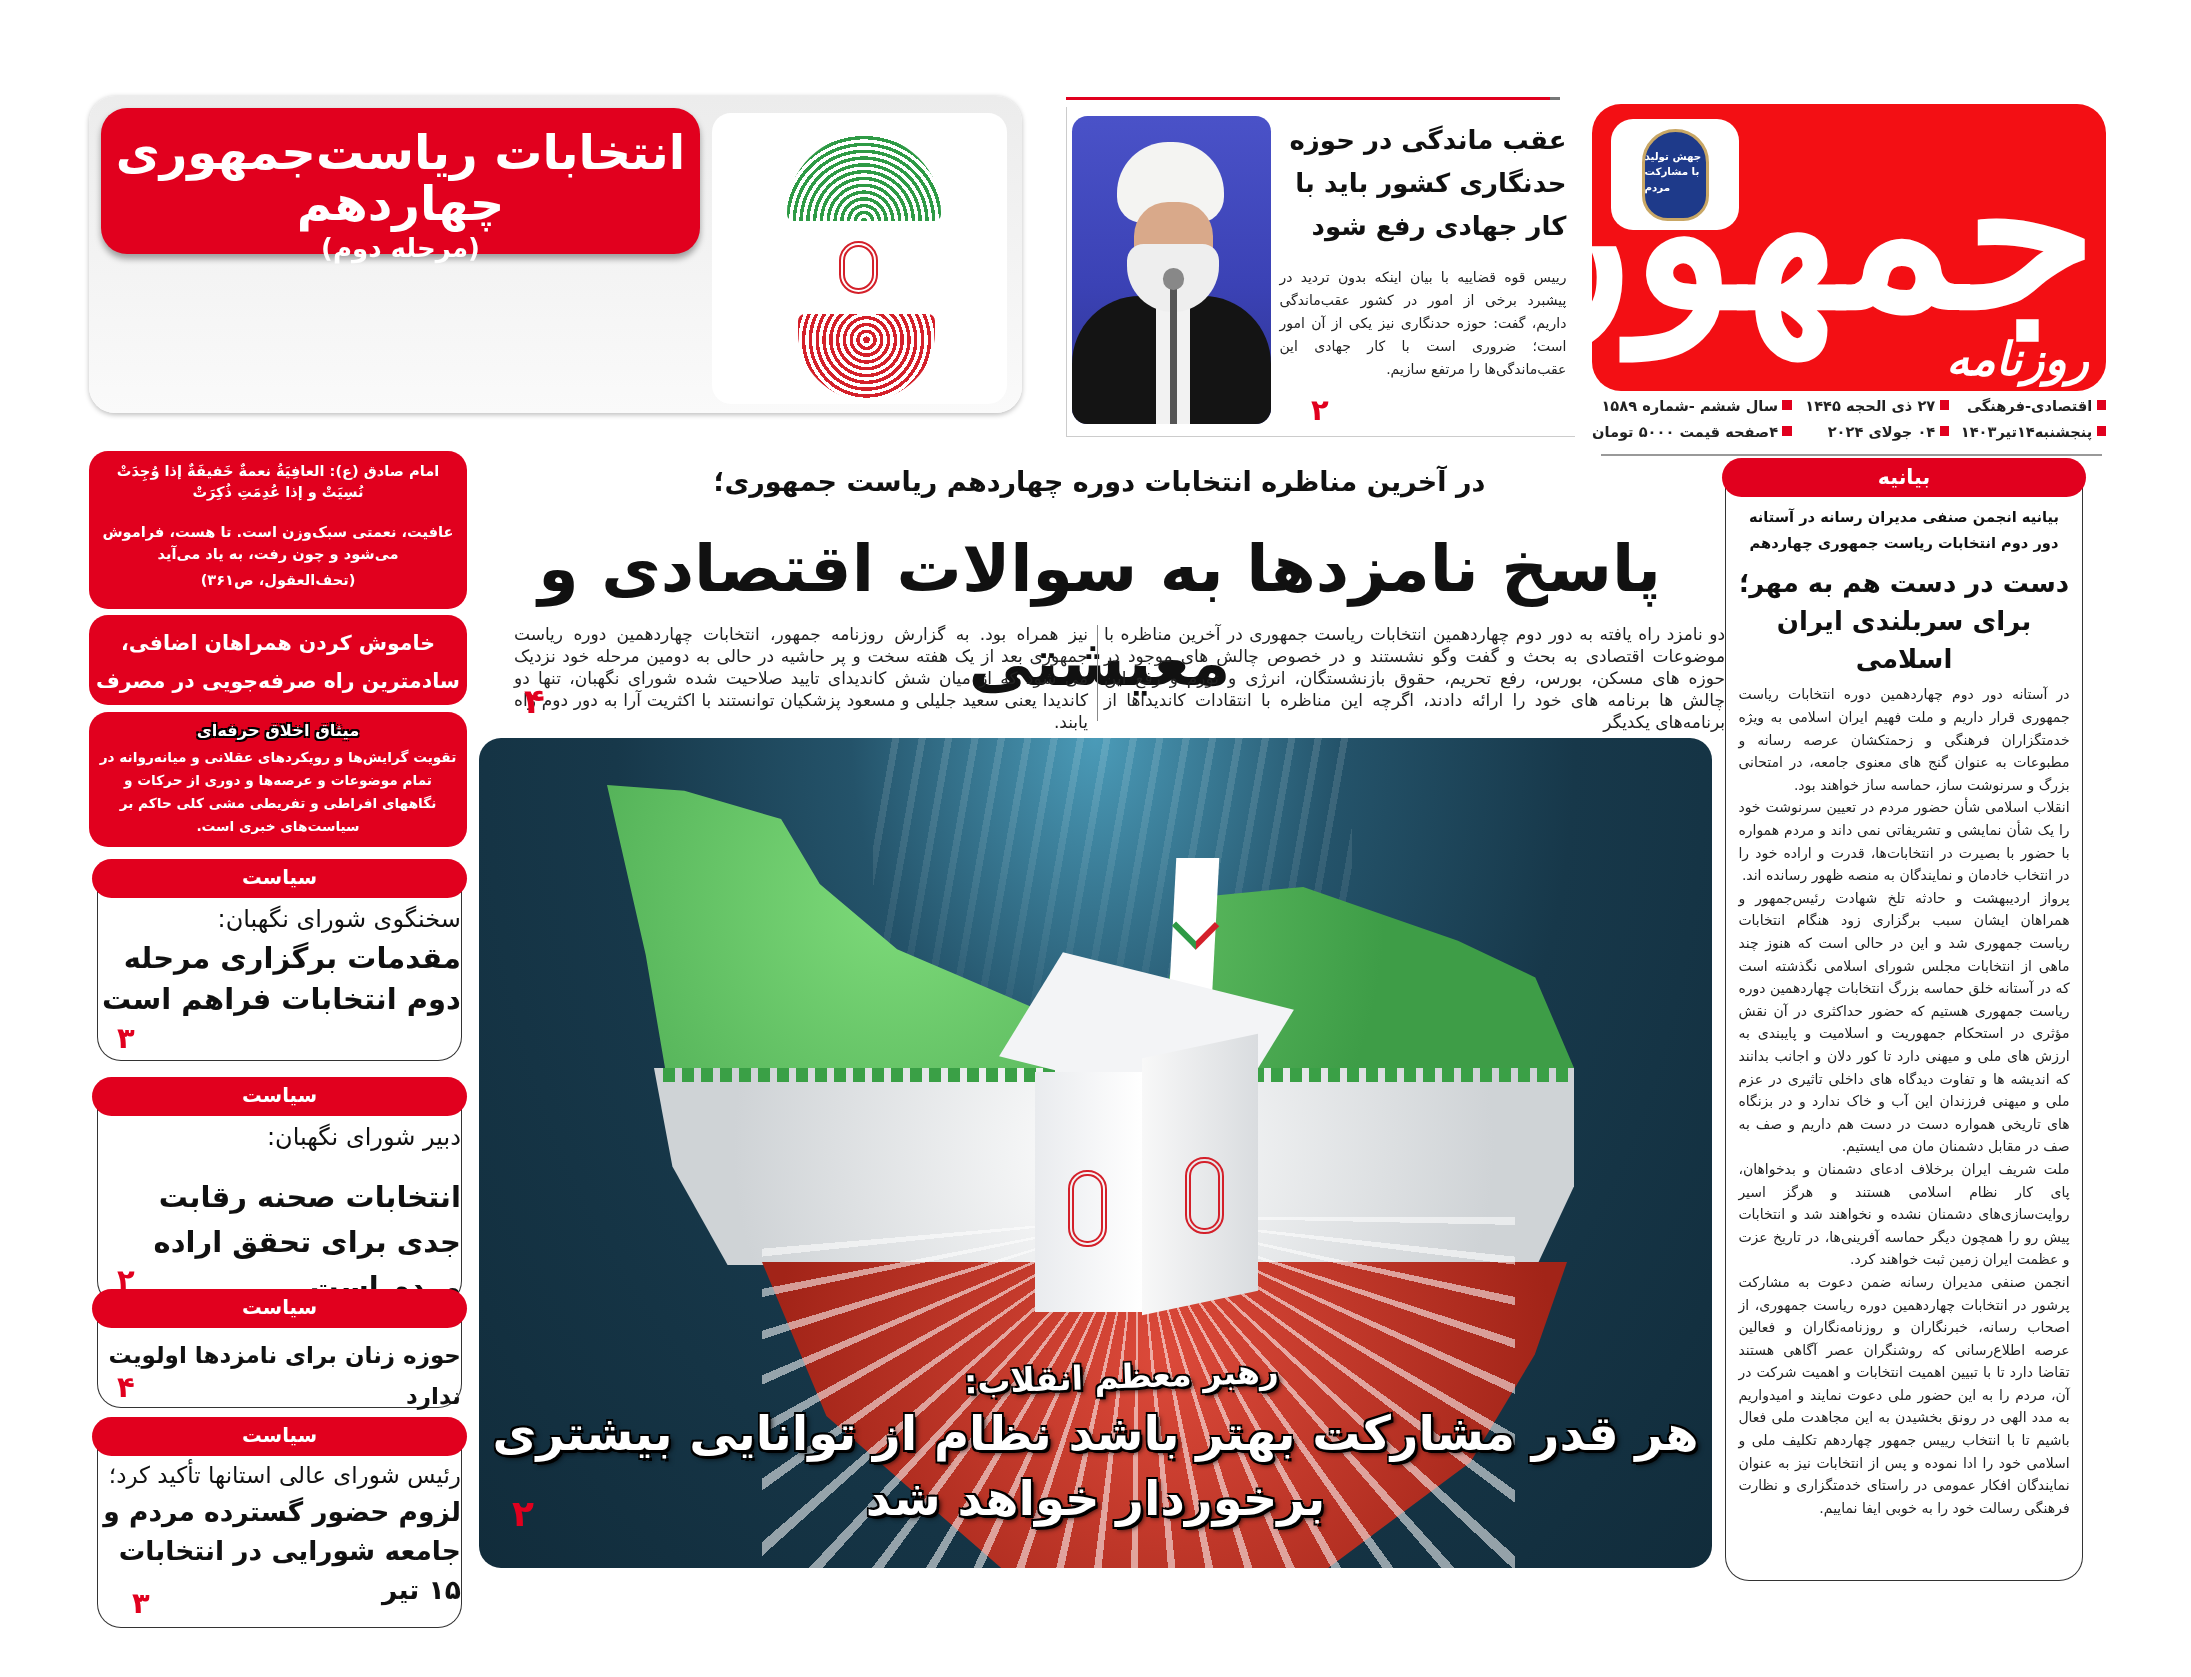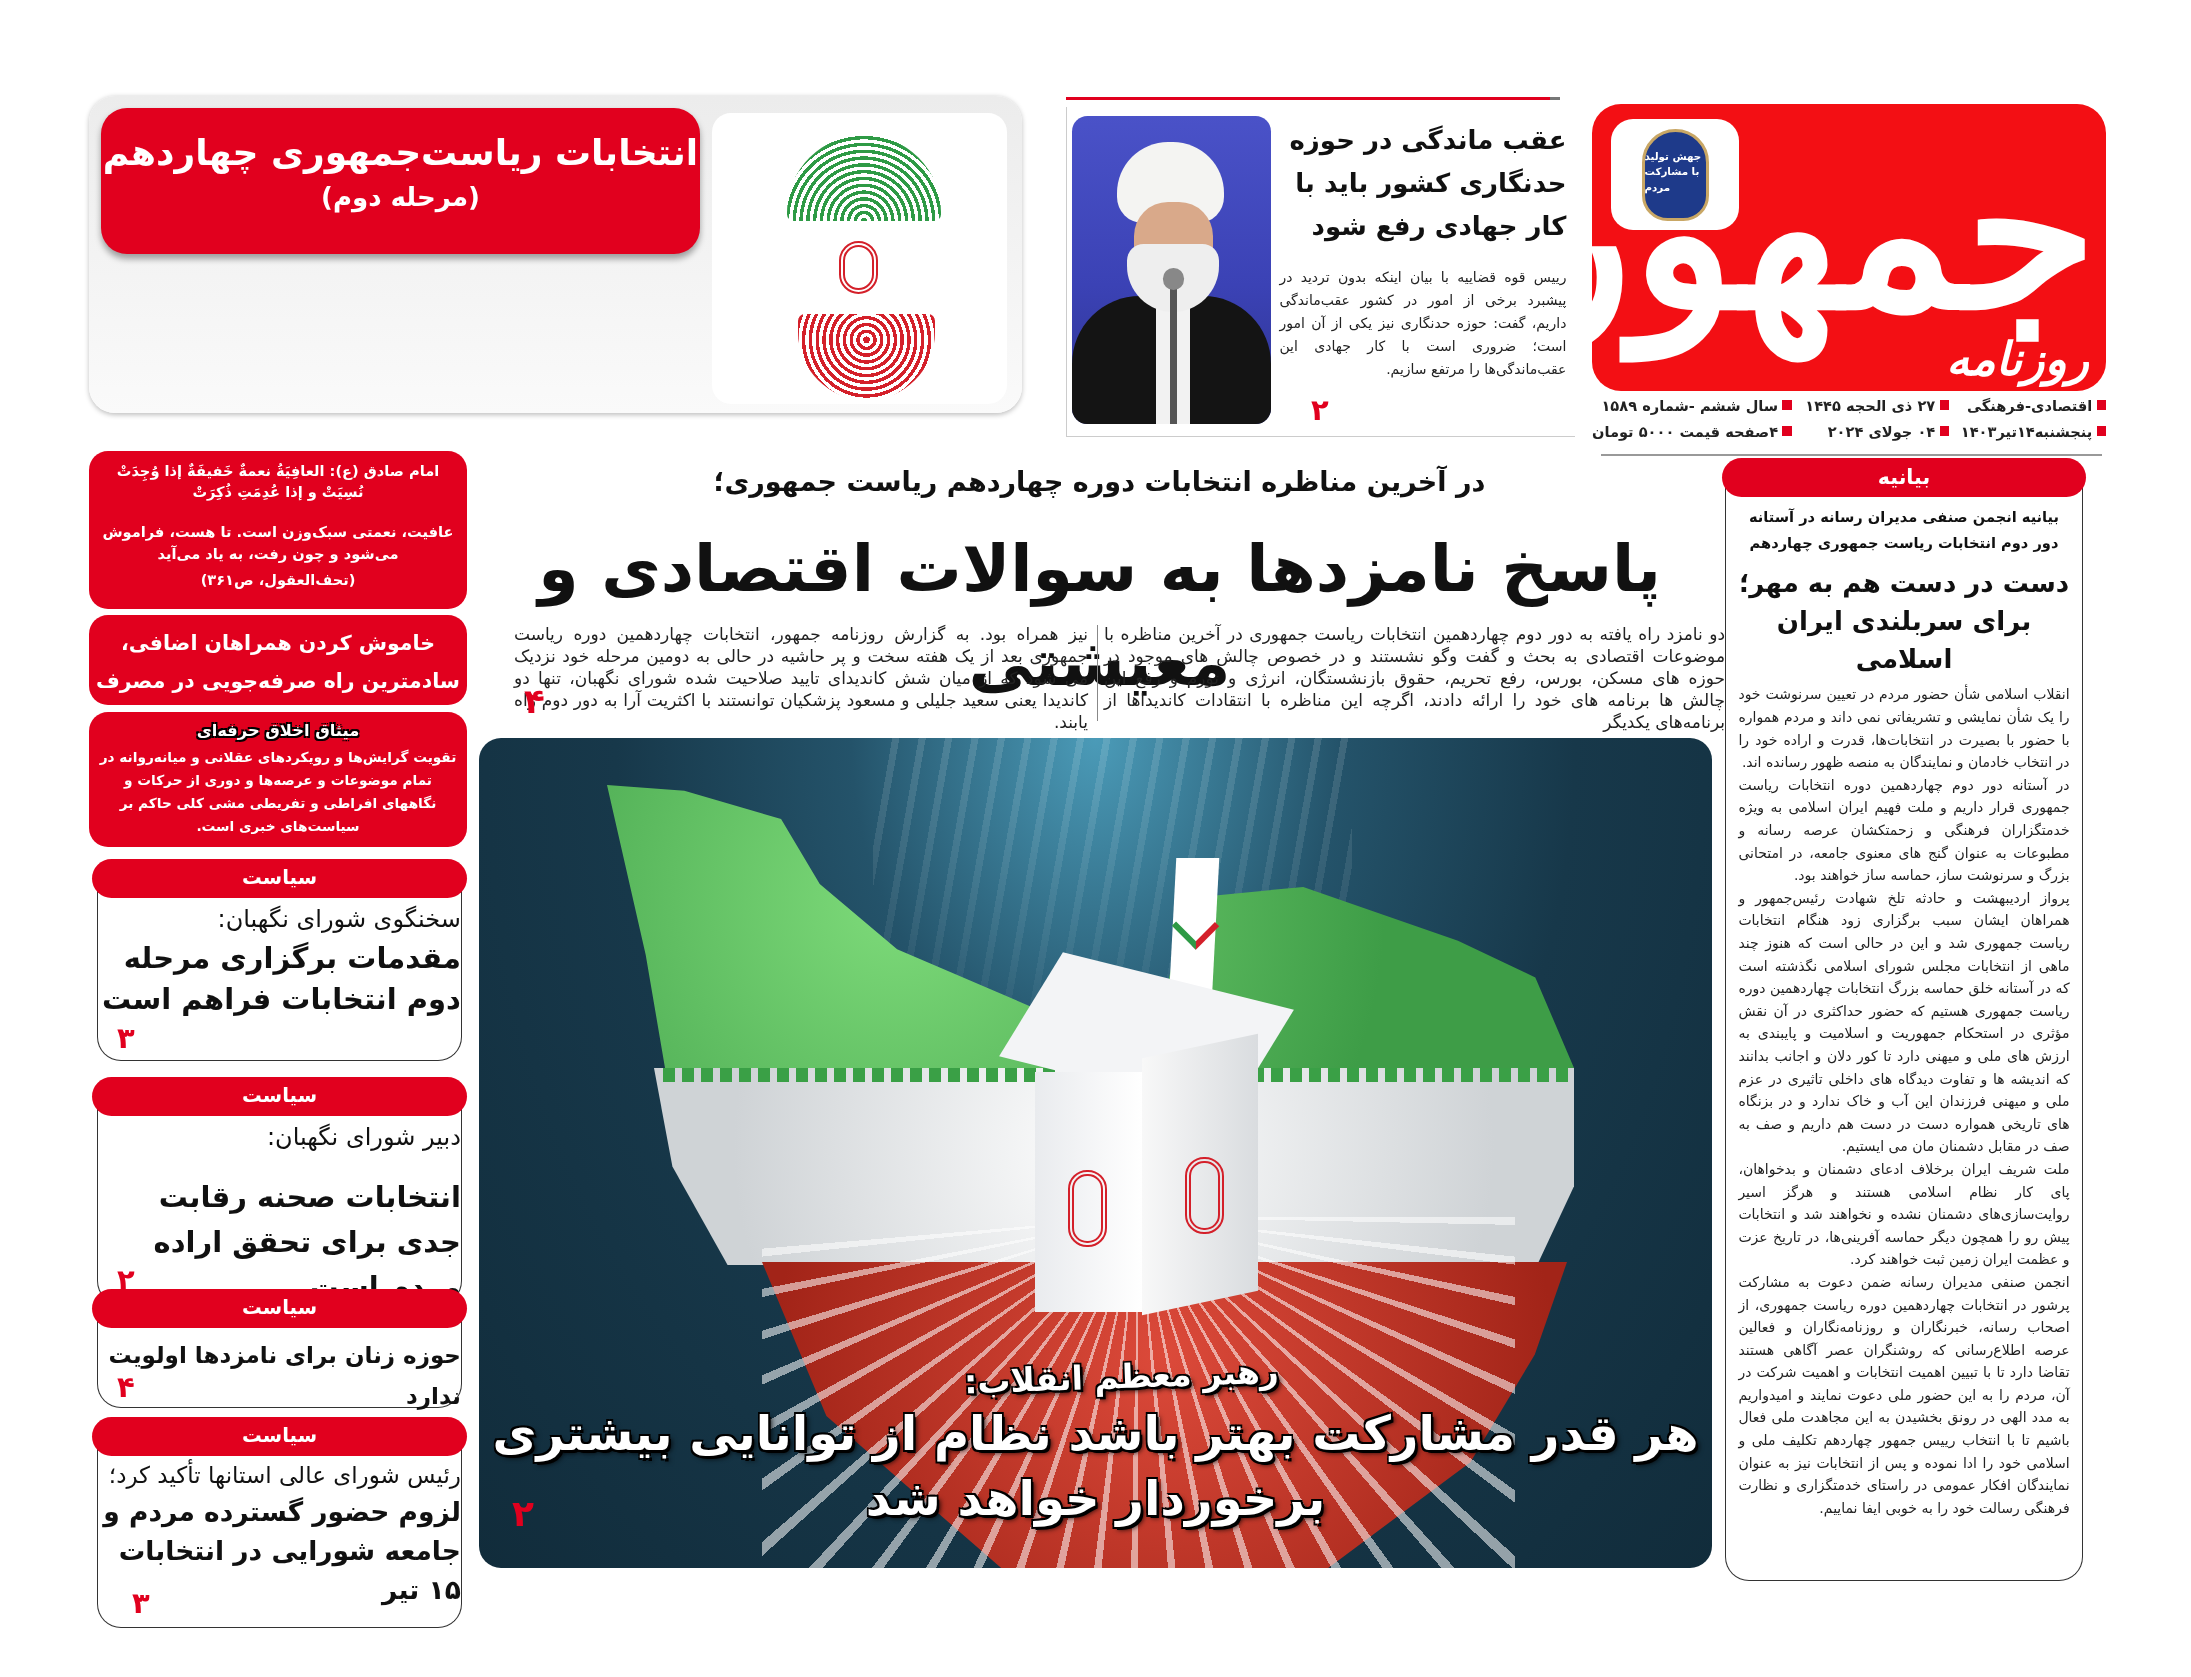--- a/index.html
+++ b/index.html
@@ -33,21 +33,21 @@
   .photo .mic { position: absolute; left: 98px; top: 163px; width: 6.8px; height: 146px; background: #555; }
   .photo .mic-head { position: absolute; left: 91px; top: 152px; width: 20.5px; height: 22px; background: #888; border-radius: 10.3px; }
   #judiciary .hl { position: absolute; right: 8.6px; top: 12px; width: 287px; font-size: 26px; font-weight: bold; line-height: 43px; text-align: right; }
   #judiciary .body { position: absolute; right: 8.6px; top: 159px; width: 287px; font-size: 14px; line-height: 23px; text-align: justify; color: #222; }
   #judiciary .pg { position: absolute; left: 244px; top: 286px; font-size: 29px; font-weight: bold; color: #e1001e; }
 
   
   #election-banner { left: 89px; top: 96px; width: 933px; height: 317px; border-radius: 26px; background: linear-gradient(180deg,#ececec,#fafafa); box-shadow: 0 1.7px 5.1px rgba(0,0,0,0.25); }
   #election-banner .box1, #election-banner .box2 { position: absolute; left: 12px; width: 599px; border-radius: 26px; background: #e1001e; color: #fff; text-align: center; font-weight: bold; box-shadow: 0 4.3px 6.8px rgba(0,0,0,0.35); }
   #election-banner .box1 { top: 12px; height: 146px; padding-top: 19px; }
-  #election-banner .box1 .l1 { font-size: 36px; line-height: 51px; }
+  #election-banner .box1 .l1 { font-size: 48px; line-height: 51px; }
   #election-banner .box1 .l2 { font-size: 26px; line-height: 39px; }
   #election-banner .box2 { top: 168px; height: 141px; padding-top: 8.6px; }
   #election-banner .box2 .l1 { font-size: 48px; line-height: 62px; }
   #election-banner .box2 .l2 { font-size: 48px; line-height: 62px; }
   #election-banner .fp { position: absolute; left: 623px; top: 17px; width: 295px; height: 291px; background: #fff; border-radius: 19px; overflow: hidden; }
   .fp .green { position: absolute; left: 75px; top: 22px; width: 154px; height: 86px; border-radius: 77px 77px 6.8px 6.8px; background: repeating-radial-gradient(circle at 50% 100%, #2e9a45 0 3.4px, #fff 3.4px 6.8px); }
   .fp .emb { position: absolute; left: 127px; top: 128px; width: 39px; height: 53px; border-radius: 20.5px; border: 6px double #d4202a; }
   .fp .redp { position: absolute; left: 86px; top: 201px; width: 137px; height: 86px; border-radius: 6.8px 6.8px 68px 68px; background: repeating-radial-gradient(circle at 50% 30%, #d4202a 0 3.4px, #fff 3.4px 6.8px); }
 
   
@@ -261,20 +261,20 @@
     <div class="l2">برخوردار خواهد شد</div>
   </div>
   <div id="image-pg">۲</div>
 </div>
 
 <div id="statement" class="abs">
   <div class="tab">بیانیه</div>
   <div class="card">
     <div class="intro">بیانیه انجمن صنفی مدیران رسانه در آستانه دور دوم انتخابات ریاست جمهوری چهاردهم</div>
     <div class="title">دست در دست هم به مهر؛ برای سربلندی ایران اسلامی</div>
+    <div class="para">در آستانه دور دوم چهاردهمین دوره انتخابات ریاست جمهوری قرار داریم و ملت فهیم ایران اسلامی به ویژه خدمتگزاران فرهنگی و زحمتکشان عرصه رسانه و مطبوعات به عنوان گنج های معنوی جامعه، در امتحانی بزرگ و سرنوشت ساز، حماسه ساز خواهند بود.</div>
     <div class="para">انقلاب اسلامی شأن حضور مردم در تعیین سرنوشت خود را یک شأن نمایشی و تشریفاتی نمی داند و مردم همواره با حضور با بصیرت در انتخابات‌ها، قدرت و اراده خود را در انتخاب خادمان و نمایندگان به منصه ظهور رسانده اند.</div>
-    <div class="para">در آستانه دور دوم چهاردهمین دوره انتخابات ریاست جمهوری قرار داریم و ملت فهیم ایران اسلامی به ویژه خدمتگزاران فرهنگی و زحمتکشان عرصه رسانه و مطبوعات به عنوان گنج های معنوی جامعه، در امتحانی بزرگ و سرنوشت ساز، حماسه ساز خواهند بود.</div>
     <div class="para">پرواز اردیبهشت و حادثه تلخ شهادت رئیس‌جمهور و همراهان ایشان سبب برگزاری زود هنگام انتخابات ریاست جمهوری شد و این در حالی است که هنوز چند ماهی از انتخابات مجلس شورای اسلامی نگذشته است که در آستانه خلق حماسه بزرگ انتخابات چهاردهمین دوره ریاست جمهوری هستیم که حضور حداکثری در آن نقش مؤثری در استحکام جمهوریت و اسلامیت و پایبندی به ارزش های ملی و میهنی دارد تا کور دلان و اجانب بدانند که اندیشه ها و تفاوت دیدگاه های داخلی تاثیری در عزم ملی و میهنی فرزندان این آب و خاک ندارد و در بزنگاه های تاریخی همواره دست در دست هم داریم و صف به صف در مقابل دشمنان مان می ایستیم.</div>
     <div class="para">ملت شریف ایران برخلاف ادعای دشمنان و بدخواهان، پای کار نظام اسلامی هستند و هرگز اسیر روایت‌سازی‌های دشمنان نشده و نخواهند شد و انتخابات پیش رو را همچون دیگر حماسه آفرینی‌ها، در تاریخ عزت و عظمت ایران زمین ثبت خواهند کرد.</div>
     <div class="para">انجمن صنفی مدیران رسانه ضمن دعوت به مشارکت پرشور در انتخابات چهاردهمین دوره ریاست جمهوری، از اصحاب رسانه، خبرنگاران و روزنامه‌نگاران و فعالین عرصه اطلاع‌رسانی که روشنگران عصر آگاهی هستند تقاضا دارد تا با تبیین اهمیت انتخابات و اهمیت شرکت در آن، مردم را به این حضور ملی دعوت نمایند و امیدواریم به مدد الهی در رونق بخشیدن به این مجاهدت ملی فعال باشیم تا با انتخاب رییس جمهور چهاردهم تکلیف ملی و اسلامی خود را ادا نموده و پس از انتخابات نیز به عنوان نمایندگان افکار عمومی در راستای خدمتگزاری و نظارت فرهنگی رسالت خود را به خوبی ایفا نماییم.</div>
   </div>
 </div>
 
 
 </body></html>

